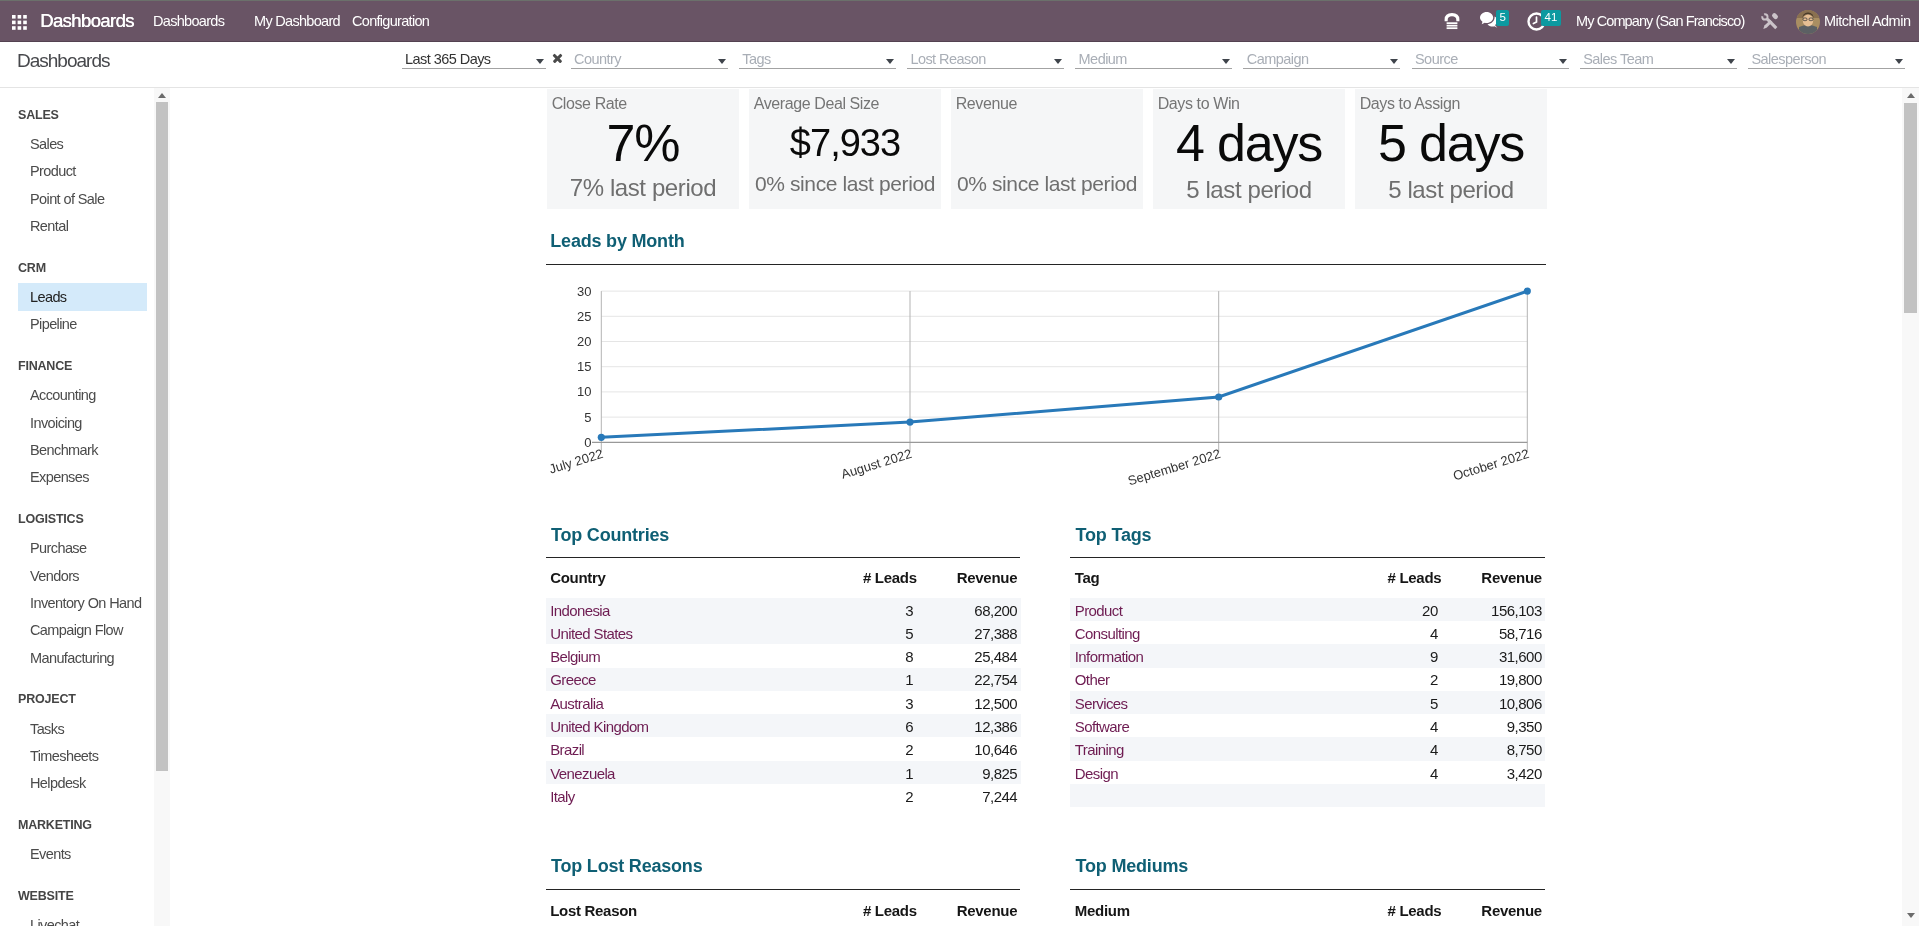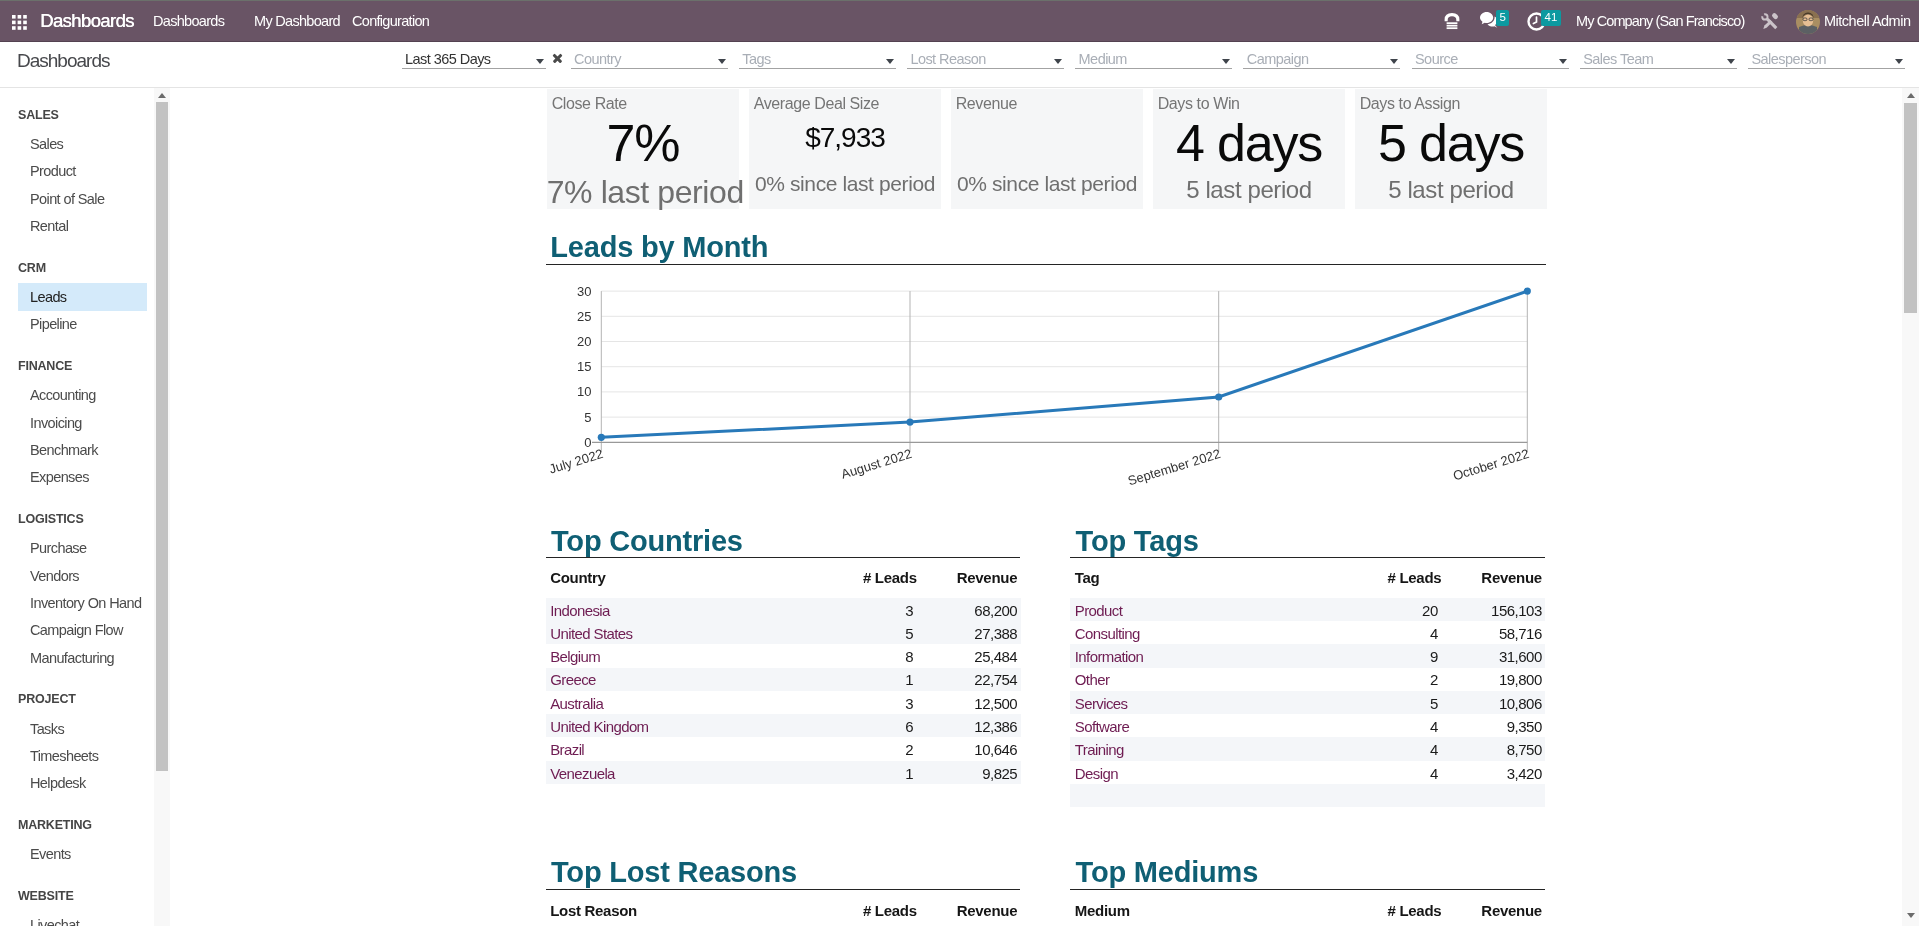--- a/index.html
+++ b/index.html
@@ -23,26 +23,26 @@
 .sitem.sel{background:#d4eafa;margin-left:18px;margin-right:7px;padding-left:12px;color:#222}
 
 .sbar{position:absolute;top:88px;height:838px;background:#f8f8f8}
 .sthumb{position:absolute;background:#c2c2c2}
 .sarrow{position:absolute;width:0;height:0}
 
 .card{position:absolute;top:89px;width:192.6px;height:119.6px;background:#f5f6f7}
 .card .lab{position:absolute;left:5px;top:6px;font-size:16px;color:#757575;letter-spacing:-0.4px}
 .card .num{position:absolute;left:0;width:100%;text-align:center;color:#0a0a0a;letter-spacing:-1px;white-space:nowrap}
 .card .sub{position:absolute;left:0;width:100%;text-align:center;color:#6f6f6f;letter-spacing:-0.4px;white-space:nowrap}
-.sub.s1{top:84.8px;font-size:32px}
+.sub.s1{top:84.8px;font-size:24px}
 .sub.s23{top:83.3px;font-size:21px}
 .sub.s45{top:87px;font-size:24px}
 .num.big{top:23.9px;font-size:52px}
-.num.mid{top:33.2px;font-size:28px}
-.hsec{position:absolute;font-size:29px;font-weight:bold;color:#0f5f74;letter-spacing:-0.2px;white-space:nowrap}
+.num.mid{top:33.2px;font-size:38px}
+.hsec{position:absolute;font-size:18px;font-weight:bold;color:#0f5f74;letter-spacing:-0.2px;white-space:nowrap}
 .hrline{position:absolute;height:1px;background:#242424}
 table.dt{position:absolute;border-collapse:collapse;table-layout:fixed;width:475px;font-size:15px}
 table.dt td,table.dt th{padding:0;vertical-align:middle;white-space:nowrap;overflow:hidden}
 table.dt th{font-weight:bold;color:#161616;text-align:left;font-size:15px;height:40px;letter-spacing:-0.3px}
 table.dt th.r{text-align:right}
 table.dt td{height:23.3px;color:#1a1a1a;letter-spacing:-0.6px;padding-top:1.5px}
 table.dt td.r{text-align:right;letter-spacing:-0.5px}
 table.dt td.lnk{color:#6e1c52}
 table.dt tr.odd td{background:#f4f6f9}
 .c1{width:264px}.c2{width:107px}.c3{width:104px}
@@ -315,20 +315,25 @@
   <tr>
         <td class="lnk pad">Brazil</td>
         <td class="r">2</td>
         <td class="r pr">10,646</td>
       </tr>
   <tr class="odd">
         <td class="lnk pad">Venezuela</td>
         <td class="r">1</td>
         <td class="r pr">9,825</td>
       </tr>
+  <tr>
+        <td class="lnk pad">Italy</td>
+        <td class="r">2</td>
+        <td class="r pr">7,244</td>
+      </tr>
 </tbody>
   </table>
 <div class="hsec" style="left:551px;top:855.5px">Top Lost Reasons</div>
 <div class="hrline" style="left:545.7px;top:889.2px;width:474.7px"></div>
 <table class="dt" style="left:545.7px;top:890.2px">
   <colgroup>
       <col class="c1">
       <col class="c2">
       <col class="c3">
     </colgroup>

